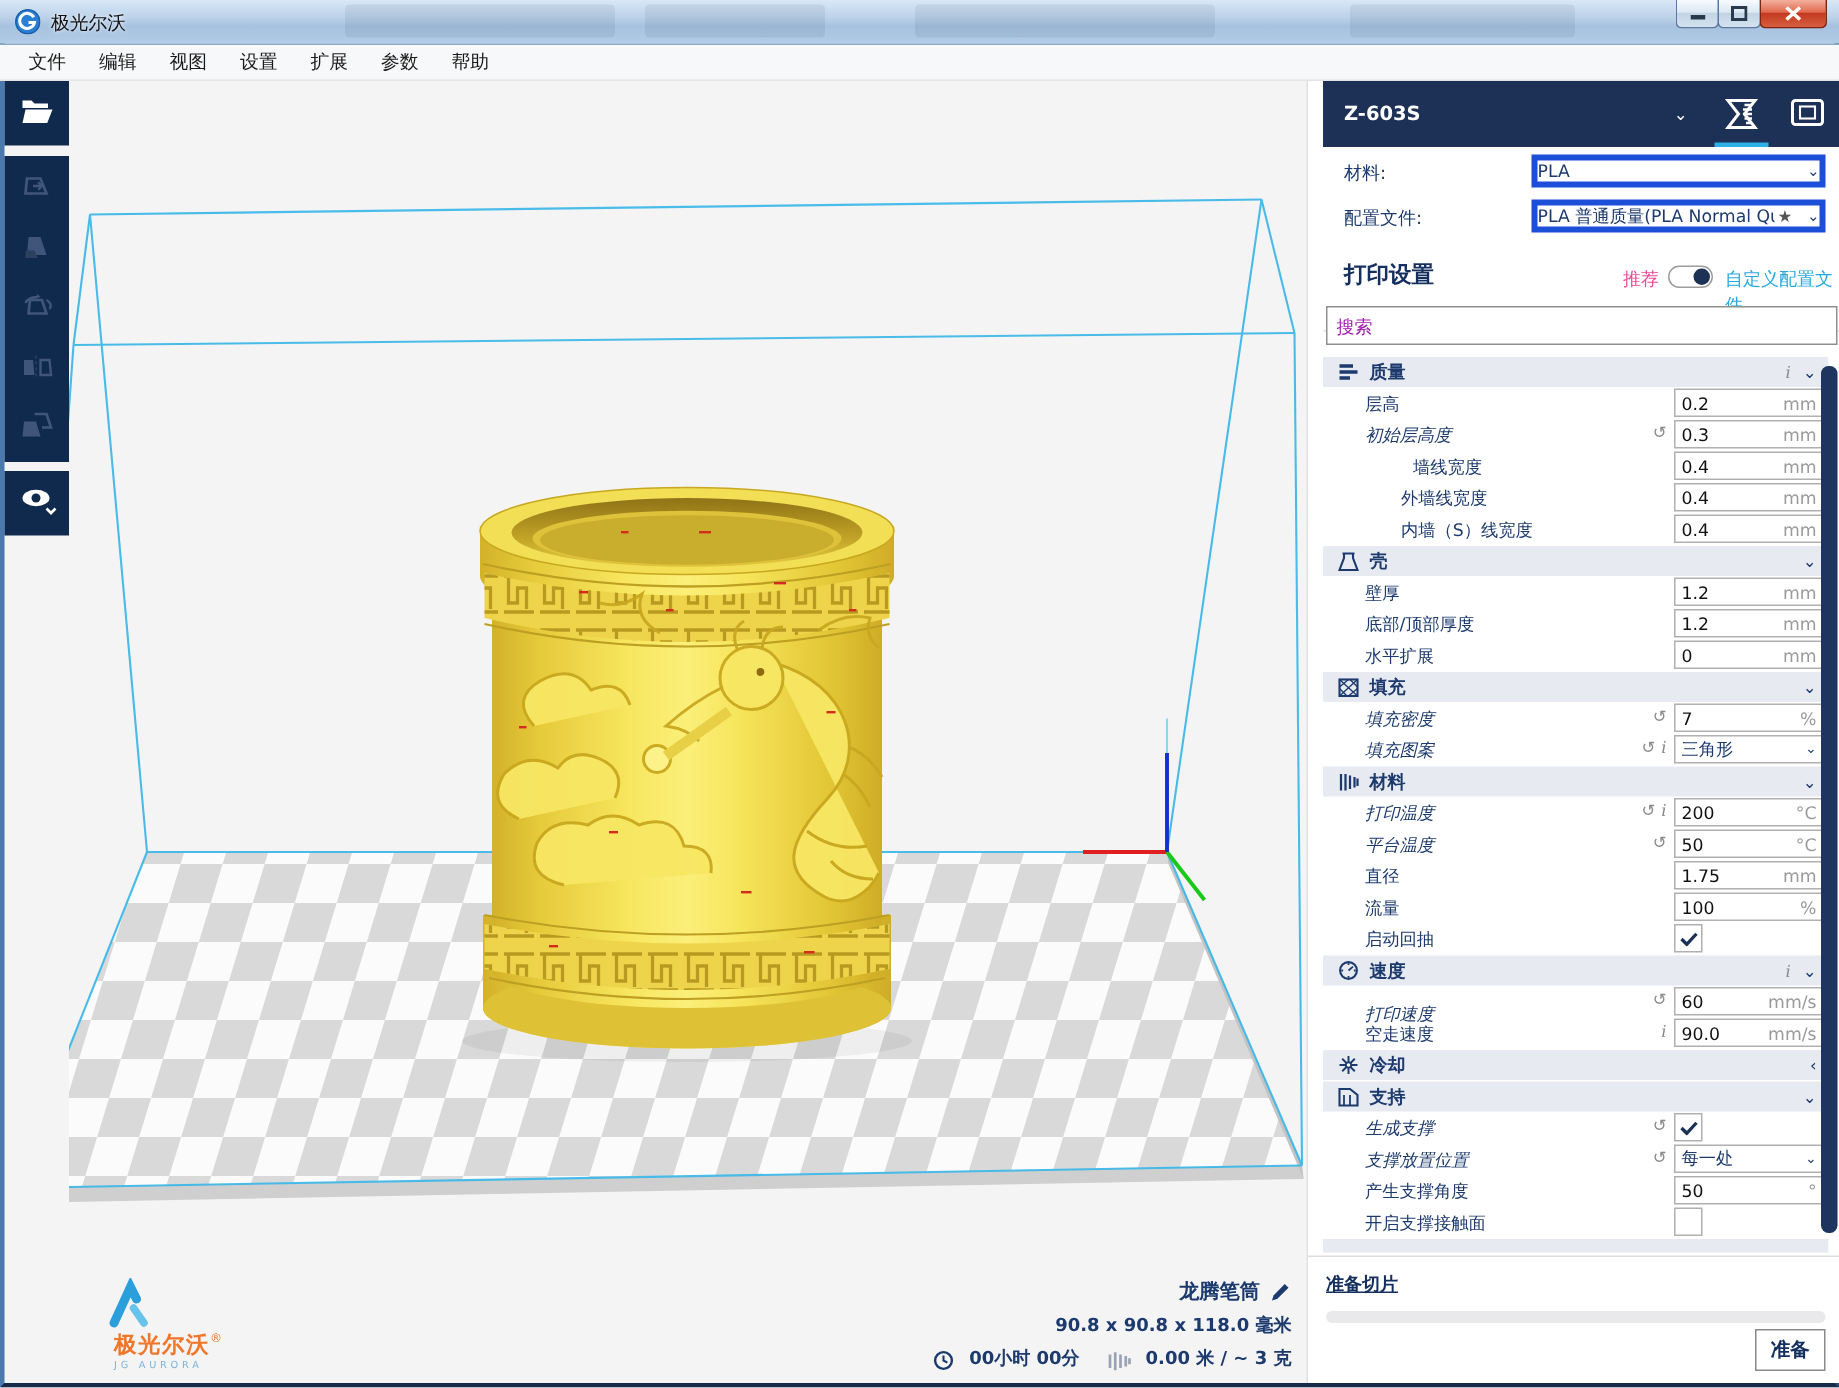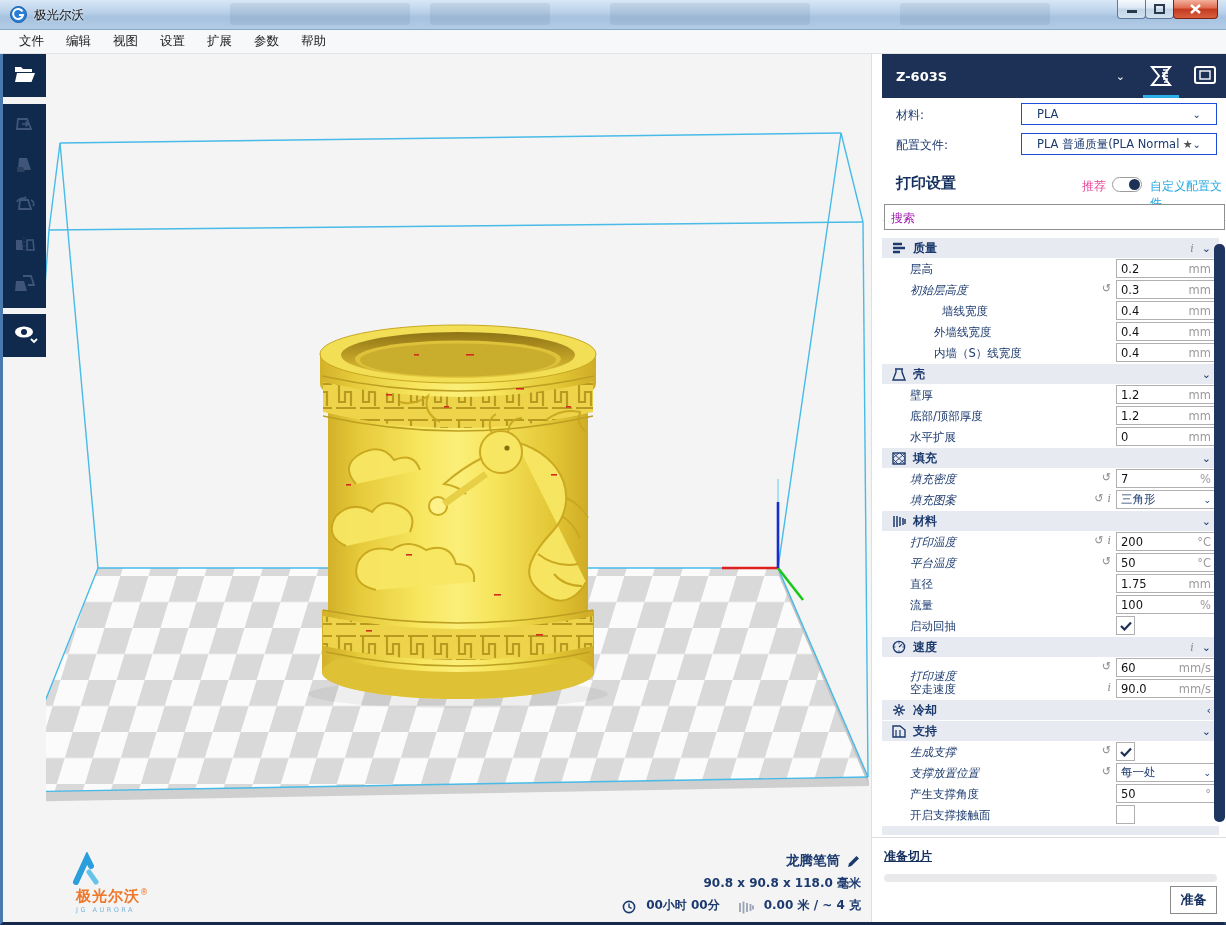--- a/index.html
+++ b/index.html
@@ -46,22 +46,22 @@
 
   
   #panel { position:absolute; left:868px; top:54px; width:355px; height:868px; background:#fff; border-left:1px solid #e0e0e0; }
   .phead { position:absolute; left:10px; top:0; width:345px; height:44px; background:#1d3156; display:flex; align-items:center; }
   .phead-name { color:#fff; font-size:13px; font-weight:bold; margin-left:14px; flex:0 0 auto; }
   .phead-chev { color:#fff; font-size:11px; margin-left:auto; margin-right:14px; }
   .ptab { width:44px; height:44px; display:flex; align-items:center; justify-content:center; position:relative; }
   .ptab.active::after { content:""; position:absolute; left:4px; right:4px; bottom:0; height:3px; background:#2bb0e8; }
   .prow { position:absolute; left:10px; width:345px; height:22px; }
   .prow-label { position:absolute; left:14px; top:4px; font-size:12px; color:#1c3a6e; }
-  .pselect { position:absolute; right:10px; top:0; width:196px; height:22px; border:1px solid #1d4ed8; background:#fff;
-     font-size:11.5px; color:#1c3a6e; display:flex; align-items:center; padding:0 15px; }
+  .pselect { position:absolute; right:10px; top:0; width:196px; height:22px; border:4px solid #1d4ed8; background:#fff;
+     font-size:11.5px; color:#1c3a6e; display:flex; align-items:center; padding:0 0; }
   .pselect .chev { margin-left:auto; color:#1c3a6e; font-size:10px; }
   .pdivider { position:absolute; left:10px; top:166px; width:345px; border-top:1px solid #e4e4e4; }
   .ps-title { position:absolute; left:24px; top:120px; font-size:15px; font-weight:bold; color:#152f5e; }
   .reco-label { position:absolute; left:210px; top:124px; font-size:12px; color:#ec4899; }
   .toggle { position:absolute; left:240px; top:123px; width:30px; height:15px; border:1px solid #9c9c9c; border-radius:8px; background:#fff; }
   .toggle .knob { position:absolute; right:1px; top:1px; width:11px; height:11px; border-radius:50%; background:#1d3156; }
   .custom-link { position:absolute; left:278px; top:124px; font-size:12px; color:#25a9e0; }
   .searchbox { position:absolute; left:12px; top:150px; width:341px; height:26px; border:1px solid #8f8f8f; background:#fff;
       font-size:12px; color:#a21caf; display:flex; align-items:flex-end; padding:2px 6px; }
 
@@ -276,21 +276,21 @@
         </div>
       <div class="mi-row mi-stats">
         <svg width="14" height="14" viewBox="0 0 14 14">
           <circle cx="7" cy="7" r="5.6" fill="none" stroke="#1c3a6e" stroke-width="1.6"></circle>
           <path d="M7,3.6 L7,7 L9.6,8.4" fill="none" stroke="#1c3a6e" stroke-width="1.4"></path>
         </svg>
         <span>00小时 00分</span>
         <svg width="16" height="13" viewBox="0 0 16 13" style="margin-left:8px">
           <path d="M2,2 V11 M5.5,0.5 V12.5 M9,2 V11 M12.5,3 V10 M15,4.5 V8.5" stroke="#9aa3b5" stroke-width="1.8" fill="none"></path>
         </svg>
-        <span>0.00 米 / ~ 4 克</span>
+        <span>0.00 米 / ~ 3 克</span>
       </div>
     </div>
   </div>
 
   <div class="lt-block" style="top:54px; height:43px;">
     <div class="lt-icon">
       <svg width="22" height="18" viewBox="0 0 22 18">
         <path d="M1,2 h6 l2,2 h9 v3 h-17 z" fill="#fff"></path>
         <path d="M3,8 h18 l-3.5,9 h-16.5 z" fill="#fff"></path>
       </svg>

